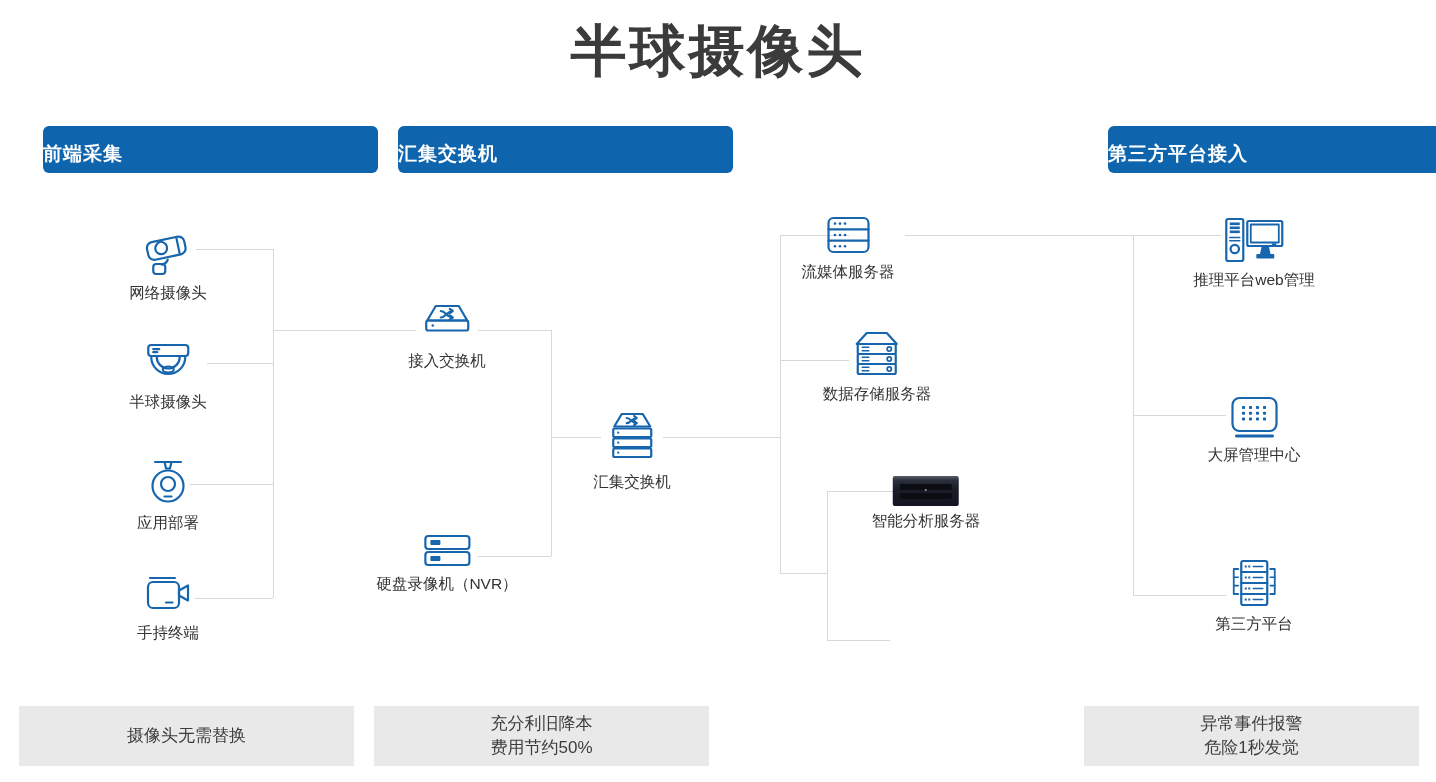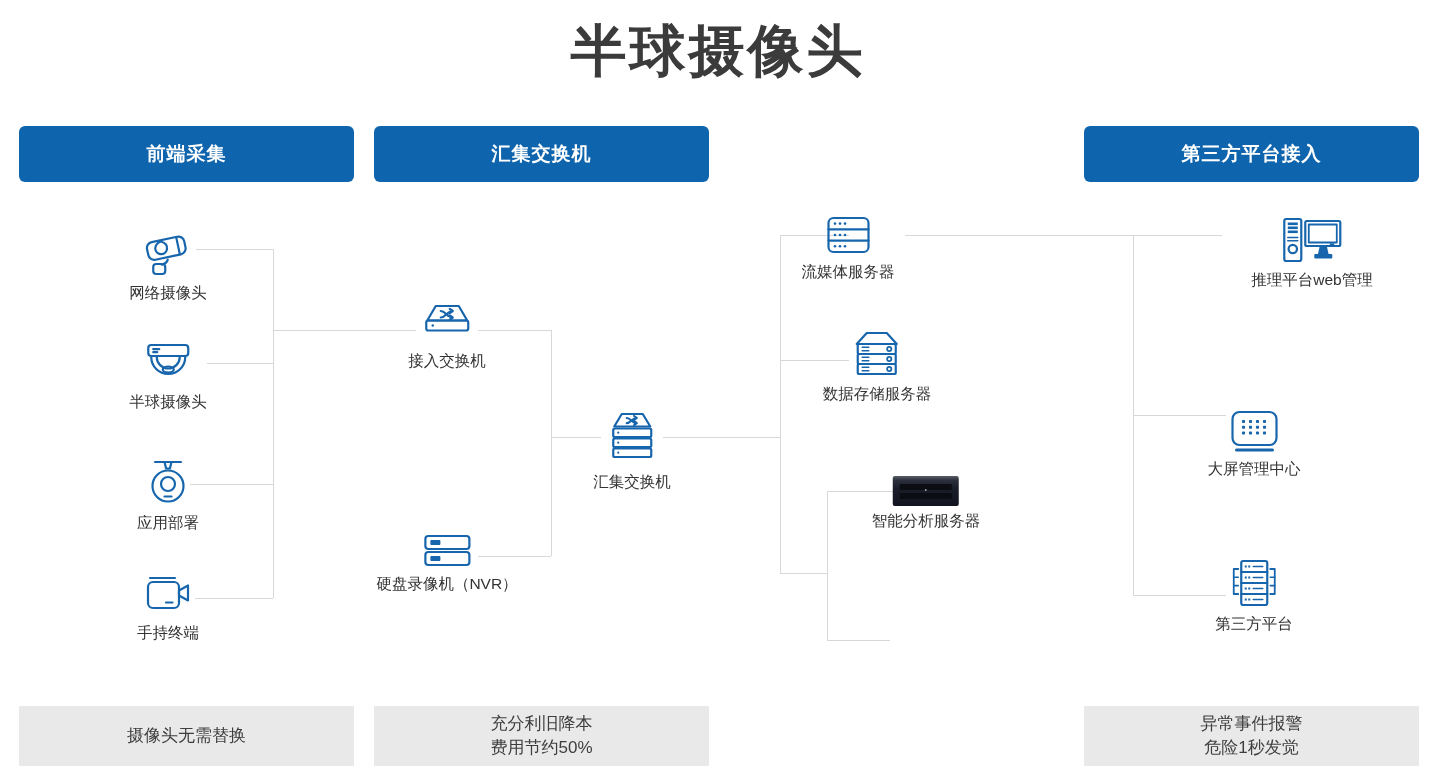--- a/index.html
+++ b/index.html
@@ -2,23 +2,23 @@
 <html><head>
 <meta charset="utf-8">
 <style>
   html,body{margin:0;padding:0;background:#ffffff;}
   body{font-family:"Liberation Sans","DejaVu Sans",sans-serif;}
   .canvas{position:relative;width:1436px;height:782px;background:#fff;overflow:hidden;}
 
   .page-title{position:absolute;left:0;top:14px;width:100%;text-align:center;
     font-size:56px;font-weight:800;color:#3b3b3b;letter-spacing:3px;}
 
-  .header-bar{position:absolute;top:126px;width:335px;height:56px;background:#0e64ad;
-    border-radius:6px;color:#ffffff;font-size:19px;font-weight:600;text-align:center;
-    line-height:56px;letter-spacing:1px;}
+  .header-bar{position:absolute;top:126px;width:335px;height:47px;background:#0e64ad;
+    border-radius:6px;color:#ffffff;font-size:19px;font-weight:600;text-align:left;
+    line-height:56px;letter-spacing:1px;margin-left:24px;}
 
   .footer-box{position:absolute;top:706px;width:335px;height:60px;background:#e9e9e9;
     display:flex;flex-direction:column;align-items:center;justify-content:center;
     color:#3d3d3d;font-size:17px;line-height:24px;}
 
   .hl{position:absolute;height:1px;background:#d8d8d8;}
   .vl{position:absolute;width:1px;background:#d8d8d8;}
 
   .node{position:absolute;transform:translateX(-50%);display:flex;flex-direction:column;
     align-items:center;}
@@ -198,39 +198,39 @@
   <div class="node" style="left:926px;top:476px">
     <div class="device-rack">
       <i class="slot" style="top:8px"></i>
         <i class="slot" style="top:17px"></i>
         <i class="dot"></i>
     </div>
     <div class="label">智能分析服务器</div>
   </div>
 
 
-  <div class="node" style="left:1312px;top:215px">
+  <div class="node" style="left:1254px;top:215px">
     <svg width="64" height="50" viewBox="0 0 64 50">
       <rect class="s" x="4" y="4" width="17" height="42" rx="2"></rect>
       <rect class="f" x="7.5" y="7.5" width="10" height="2.6"></rect>
       <rect class="f" x="7.5" y="11.5" width="10" height="2.6"></rect>
       <rect class="f" x="7.5" y="15.5" width="10" height="2.6"></rect>
       <line class="thin" x1="7.5" y1="22.5" x2="17.5" y2="22.5"></line>
       <line class="thin" x1="7.5" y1="25.8" x2="17.5" y2="25.8"></line>
       <circle class="s" cx="12.5" cy="34" r="4.2"></circle>
       <rect class="s" x="25" y="6" width="35" height="25" rx="1.5"></rect>
       <rect class="s" x="28.5" y="9.5" width="28" height="18" style="stroke-width:1.8"></rect>
       <rect class="f" x="49.5" y="28.4" width="4.5" height="1.7"></rect>
       <path class="f" d="M39.5 31 h7 l1.8 8 h-10.6 z"></path>
       <rect class="f" x="34" y="39" width="18" height="4.5" rx="1"></rect>
     </svg>
     <div class="label">推理平台web管理</div>
   </div>
 
-  <div class="node" style="left:1254px;top:408px">
+  <div class="node" style="left:1254px;top:394px">
     <svg width="56" height="46" viewBox="0 0 56 46">
       <rect class="s" x="6" y="4" width="44" height="33" rx="7"></rect>
       <rect class="f" x="15.5" y="12" width="3" height="3" rx="0.8"></rect>
         <rect class="f" x="22.5" y="12" width="3" height="3" rx="0.8"></rect>
         <rect class="f" x="29.5" y="12" width="3" height="3" rx="0.8"></rect>
         <rect class="f" x="36.5" y="12" width="3" height="3" rx="0.8"></rect>
       <rect class="f" x="15.5" y="17.8" width="3" height="3" rx="0.8"></rect>
         <rect class="f" x="22.5" y="17.8" width="3" height="3" rx="0.8"></rect>
         <rect class="f" x="29.5" y="17.8" width="3" height="3" rx="0.8"></rect>
         <rect class="f" x="36.5" y="17.8" width="3" height="3" rx="0.8"></rect>

